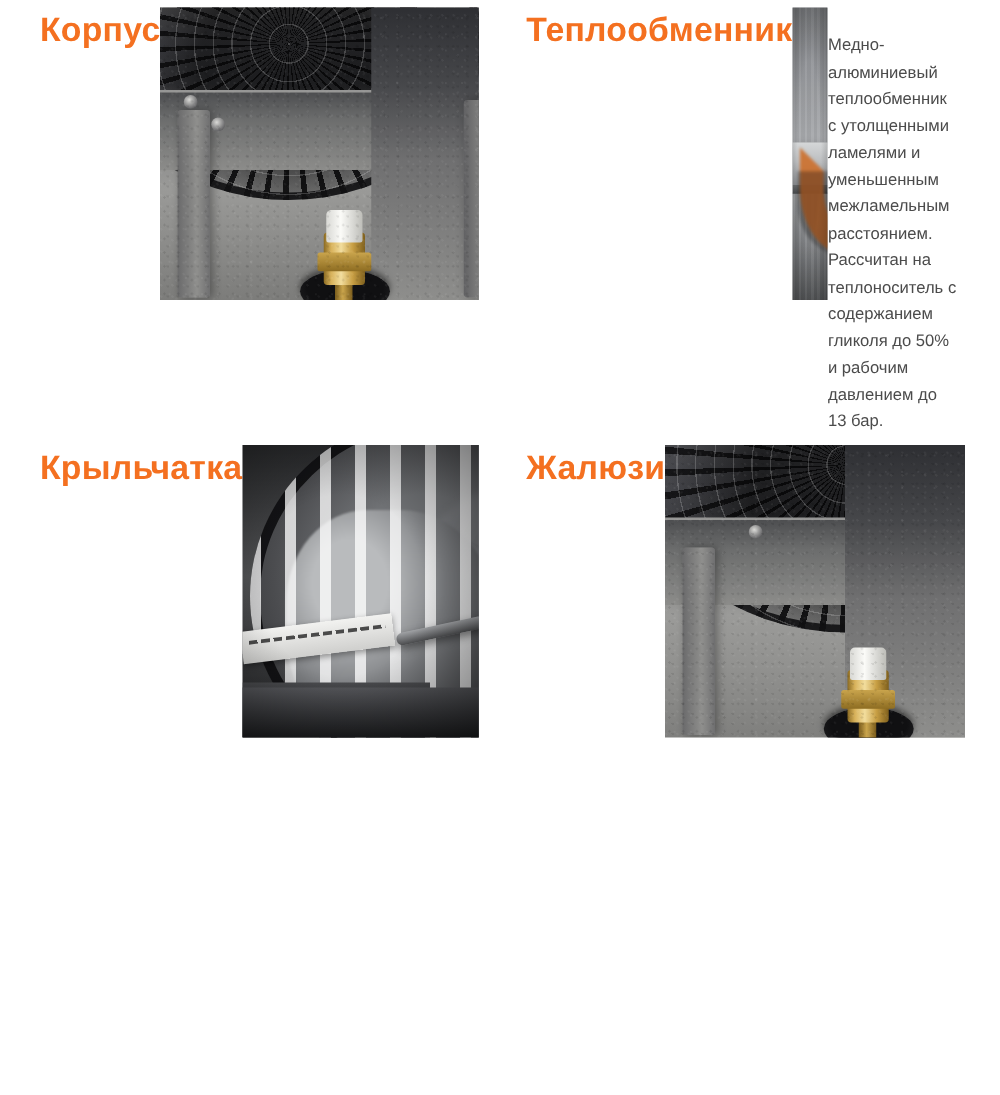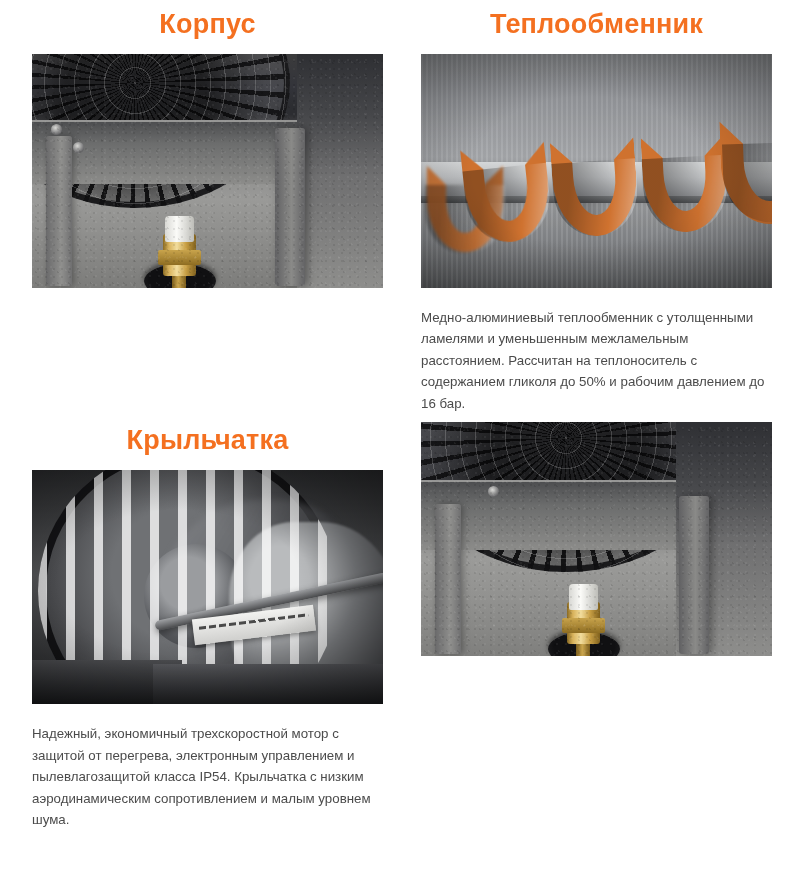--- a/index.html
+++ b/index.html
@@ -18,21 +18,21 @@
   .grid {
     display: grid;
     grid-template-columns: 1fr 1fr;
     grid-template-rows: auto auto;
     column-gap: 38px;
     row-gap: 8px;
     padding: 6px 28px 0 32px;
   }
   .cell {
     display: flex;
-    flex-direction: column;
+    flex-direction: row;
   }
   .card-title {
     font-size: 27px;
     font-weight: bold;
     color: #f47020;
     text-align: center;
     margin: 4px 0 14px 0;
     letter-spacing: 0.2px;
     line-height: 1.1;
   }
@@ -441,41 +441,41 @@
       <div class="bottomband"></div>
       <div class="plate"></div>
       <div class="plate-edge"></div>
       <div class="bend b1"></div>
       <div class="bend b2"></div>
       <div class="bend b3"></div>
       <div class="bend b4"></div>
       <div class="bend b5"></div>
       <div class="vign"></div>
     </div>
-    <div class="caption">Медно-алюминиевый теплообменник с утолщенными ламелями и уменьшенным межламельным расстоянием. Рассчитан на теплоноситель с содержанием гликоля до 50% и рабочим давлением до 16 бар.</div>
+    <div class="caption">Медно-алюминиевый теплообменник с утолщенными ламелями и уменьшенным межламельным расстоянием. Рассчитан на теплоноситель с содержанием гликоля до 50% и рабочим давлением до 13 бар.</div>
   </div>
 
   <div class="cell">
     <div class="card-title">Крыльчатка</div>
     <div class="photo fan">
       <div class="ring"></div>
       <div class="blade"></div>
       <div class="hub"></div>
       <div class="housing"></div>
       <div class="bars"></div>
       <div class="wire"></div>
       <div class="label"></div>
       <div class="footL"></div>
       <div class="footR"></div>
       <div class="vign"></div>
     </div>
-    <div class="caption">Надежный, экономичный трехскоростной мотор с защитой от перегрева, электронным управлением и пылевлагозащитой класса IP54. Крыльчатка с низким аэродинамическим сопротивлением и малым уровнем шума.</div>
   </div>
 
   <div class="cell">
+    <div class="card-title">Жалюзи</div>
     <div class="photo epp v2">
       <div class="grille"></div>
       <div class="grille-rings"></div>
       <div class="shroud"></div>
       <div class="panel-right"></div>
       <div class="rib-left"></div>
       <div class="rib-mid"></div>
       <div class="dark-slot"></div>
       <div class="hole"></div>
       <div class="valve-stem"></div>

